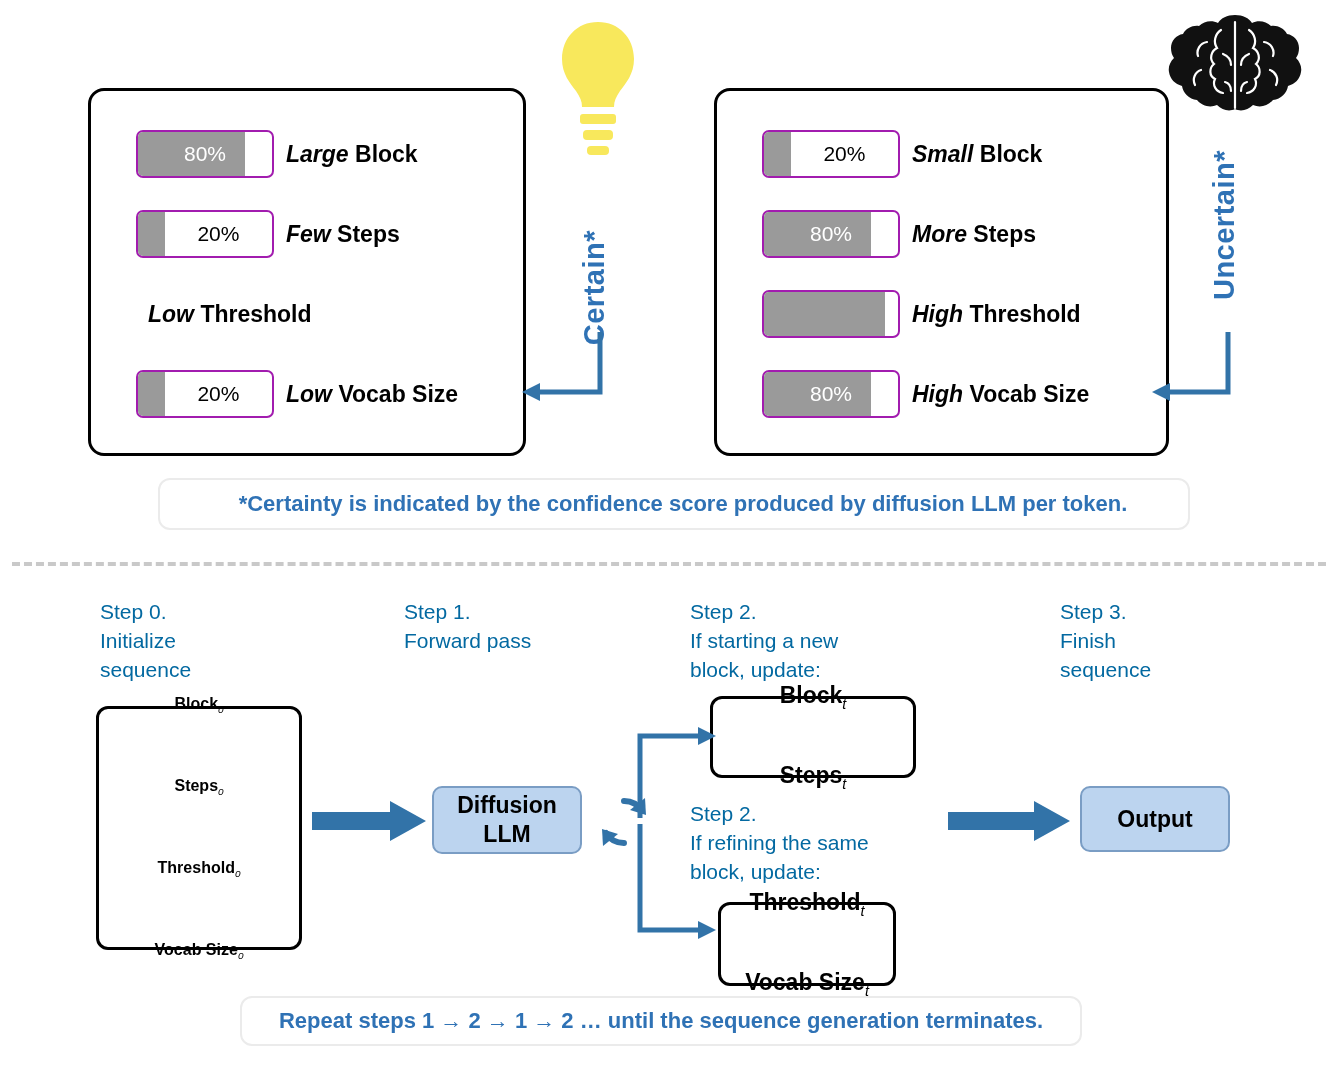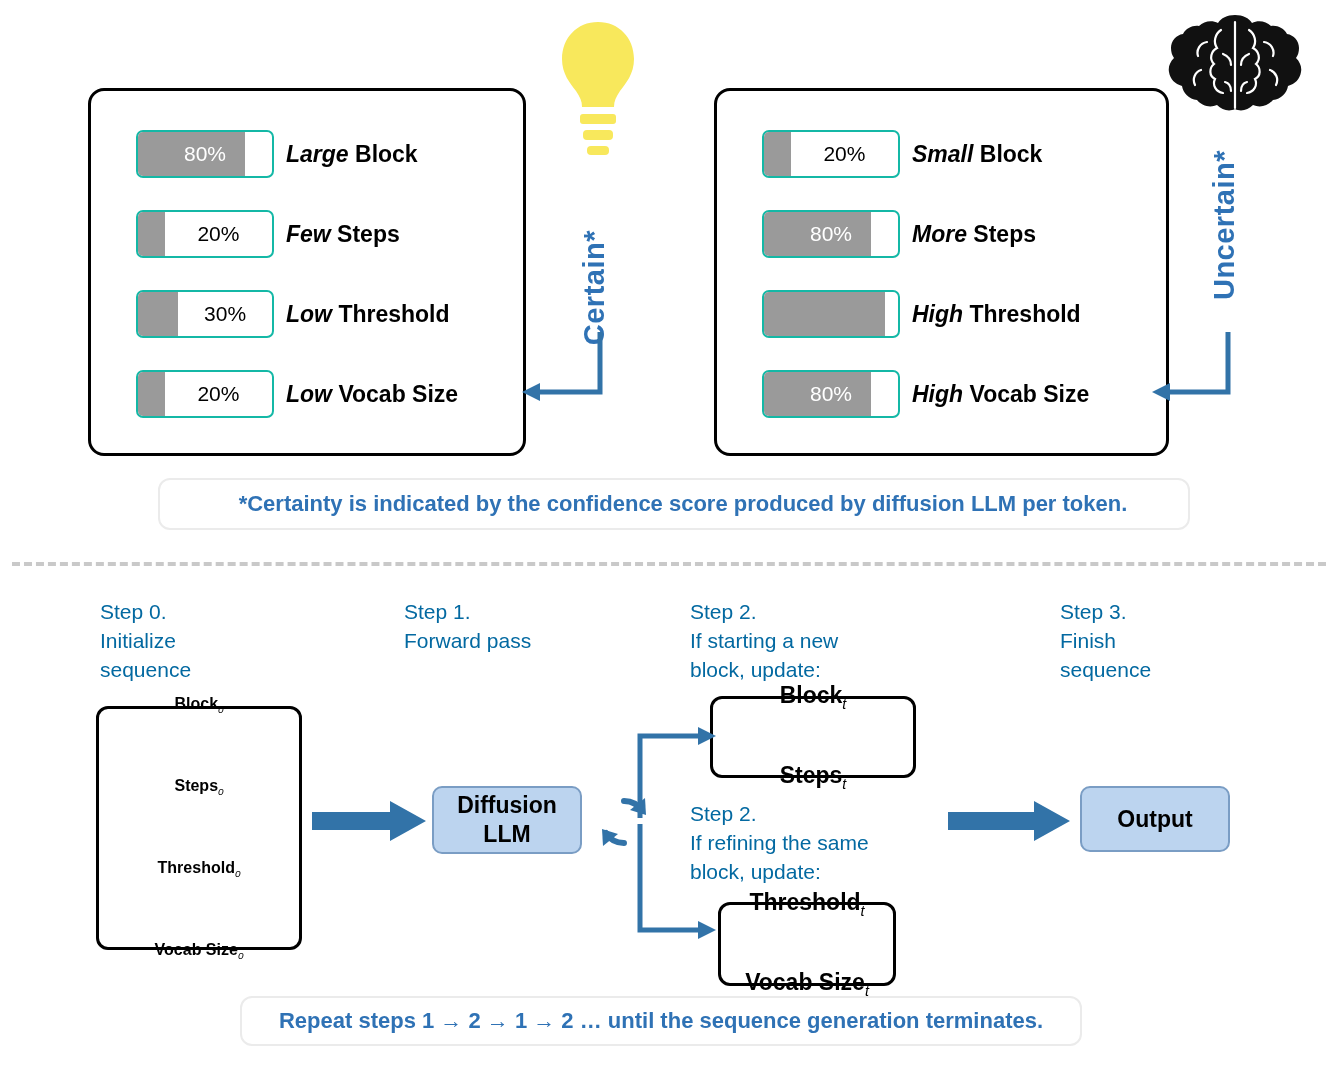--- a/index.html
+++ b/index.html
@@ -31,21 +31,21 @@
   .row {
     position: absolute;
     display: flex;
     align-items: center;
     height: 52px;
   }
   .bar {
     position: relative;
     width: 138px;
     height: 48px;
-    border: 2px solid #14b8a6;
+    border: 2px solid #a21caf;
     border-radius: 7px;
     background: #ffffff;
     box-sizing: border-box;
     overflow: hidden;
     flex: none;
   }
   .bar .fill {
     position: absolute;
     left: 0; top: 0; bottom: 0;
     background: #9a9a9a;
@@ -208,24 +208,20 @@
       <div class="rowlabel"><i>Large</i> Block</div>
     </div>
     <div class="row" style="top: 80px;">
       <div class="bar">
         <div class="fill" style="width: 20%;"></div>
         <div class="pct" style="justify-content: center; left: 20%; right: 0px;">20%</div>
       </div>
       <div class="rowlabel"><i>Few</i> Steps</div>
     </div>
     <div class="row" style="top: 160px;">
-      <div class="bar">
-        <div class="fill" style="width: 30%;"></div>
-        <div class="pct" style="justify-content: center; left: 30%; right: 0px;">30%</div>
-      </div>
       <div class="rowlabel"><i>Low</i> Threshold</div>
     </div>
     <div class="row" style="top: 240px;">
       <div class="bar">
         <div class="fill" style="width: 20%;"></div>
         <div class="pct" style="justify-content: center; left: 20%; right: 0px;">20%</div>
       </div>
       <div class="rowlabel"><i>Low</i> Vocab Size</div>
     </div>
   </div>

